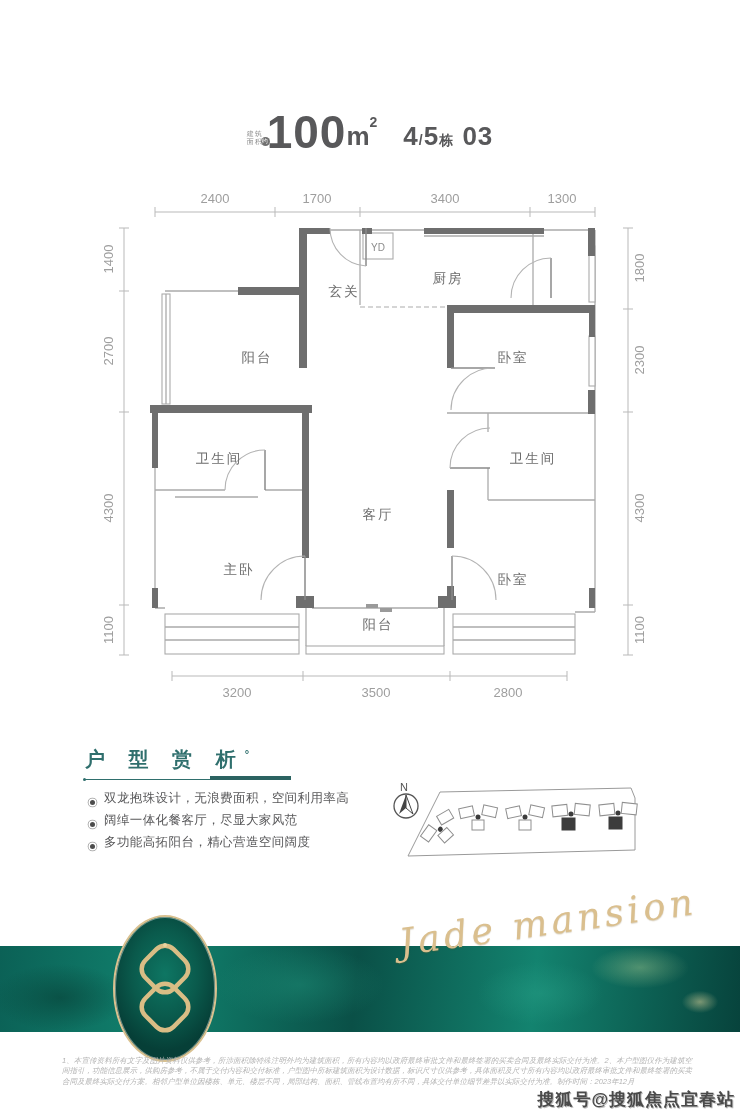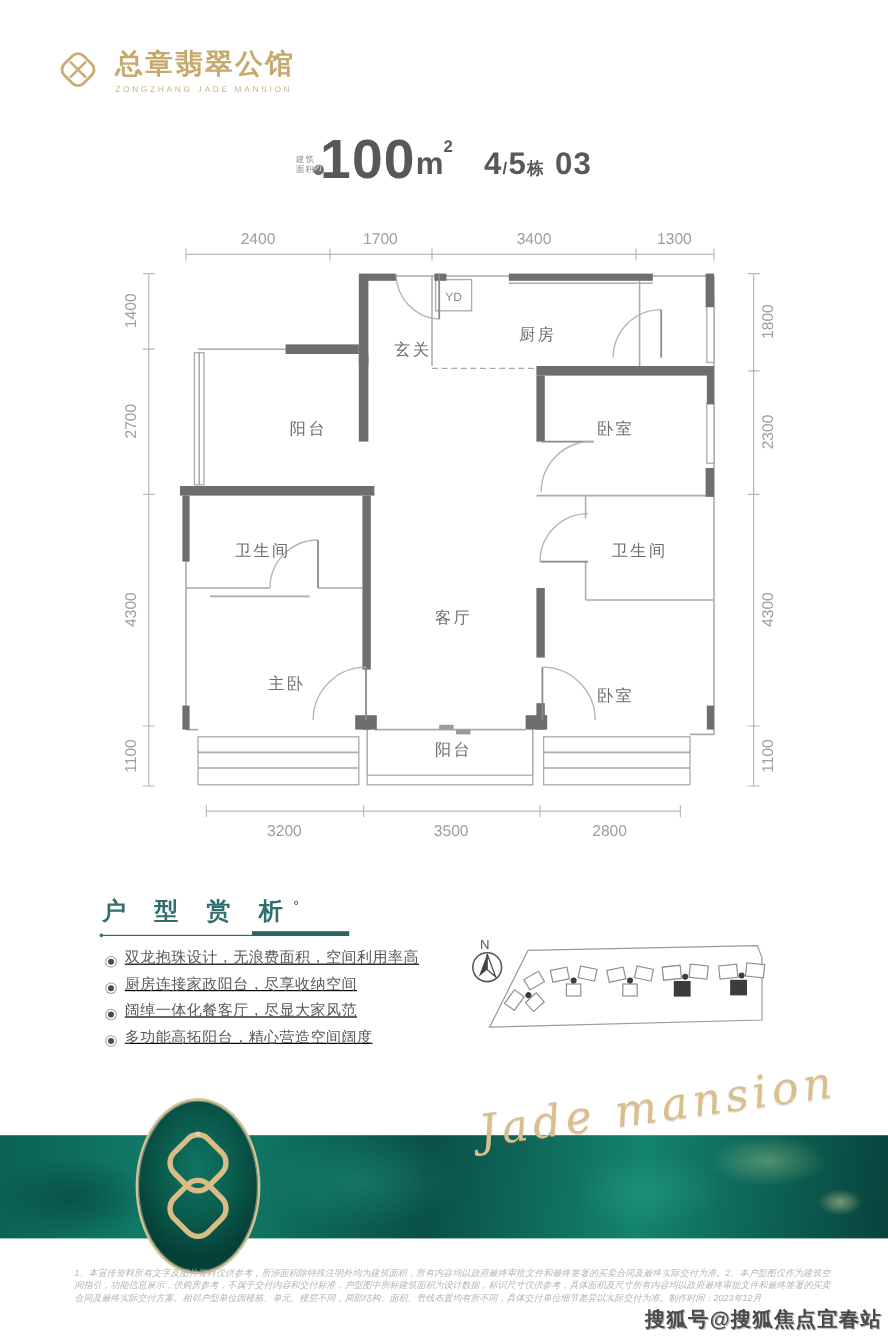--- a/index.html
+++ b/index.html
@@ -37,21 +37,21 @@
   .win{stroke:#ababab;stroke-width:1.1;fill:#fff;}
   
   .sec-title{position:absolute;left:85px;top:746px;color:#2f6f6d;font-size:20px;
              letter-spacing:9px;font-weight:600;}
   .sec-title sup{font-size:11px;letter-spacing:0;}
   .sec-line{position:absolute;left:85px;top:779px;width:206px;height:1px;background:#2f6f6d;}
   .sec-line::before{content:"";position:absolute;left:-2px;top:-1px;width:3px;height:3px;
              border-radius:50%;background:#2f6f6d;}
   .sec-line-thick{position:absolute;left:210px;top:776px;width:81px;height:4px;background:#2b6361;}
   .bullets{position:absolute;left:90px;top:792px;width:300px;}
-  .bullet{display:flex;align-items:center;margin-bottom:9px;text-decoration:underline;}
+  .bullet{display:flex;align-items:flex-end;margin-bottom:9px;}
   .bullet .b{width:5px;height:5px;border-radius:50%;background:#4c4c4c;margin:5px 9px 0 0;
              box-shadow:0 0 0 1.5px #fff,0 0 0 2.3px #9a9a9a;flex:none;}
   .bullet .t{font-size:12.5px;color:#58585a;letter-spacing:0.4px;line-height:13px;}
   .siteplan{position:absolute;left:388px;top:778px;}
   .siteplan .bld{fill:#fff;stroke:#8f8f8f;stroke-width:1;}
   .siteplan .bldk{fill:#3c3c3c;stroke:#3c3c3c;}
   
   .band{position:absolute;left:0;top:946px;width:740px;height:86px;
     background:
       radial-gradient(70px 30px at 640px 25%, rgba(205,230,160,.35), transparent 70%),
@@ -72,30 +72,20 @@
       color:#b4b4b4;text-align:justify;font-style:italic;}
   .watermark{position:absolute;right:5px;top:1088px;font-size:17px;font-weight:700;color:#4a4a4a;
       letter-spacing:1px;text-shadow:1px 1px 0 #bdbdbd;margin-left:36px;}
   .gold{stroke:#c9ad74;fill:none;}
 </style>
 </head>
 <body>
 
 <div class="page">
 
-  <div class="logo">
-    <svg class="logo-mark" viewBox="0 0 40 42">
-      <rect x="8" y="9" width="24" height="24" rx="7" class="gold" stroke-width="2.5" transform="rotate(45 20 21)"></rect>
-      <path d="M13 14 L27 28 M13 28 L27 14" class="gold" stroke-width="2.2"></path>
-    </svg>
-    <div class="logo-txt">
-      <div class="cn">总章翡翠公馆</div>
-      <div class="en">ZONGZHANG JADE MANSION</div>
-    </div>
-  </div>
 
   <div class="titlebar">
     <span class="inner">
       <span class="badge">
         <span>建筑</span>
         <span>面积</span>
         <span class="dot">约</span>
       </span>
       <span class="area-num">100</span>
       <span class="area-unit"><span>m</span><span class="area-sup">2</span></span>
@@ -214,24 +204,20 @@
   <div class="sec-line"></div>
   <div class="sec-line-thick"></div>
 
   <div class="bullets">
     <div class="bullet">
         <span class="b"></span>
         <span class="t">双龙抱珠设计，无浪费面积，空间利用率高</span>
       </div>
     <div class="bullet">
         <span class="b"></span>
-        <span class="t">厨房连接家政阳台，尽享收纳空间</span>
-      </div>
-    <div class="bullet">
-        <span class="b"></span>
         <span class="t">阔绰一体化餐客厅，尽显大家风范</span>
       </div>
     <div class="bullet">
         <span class="b"></span>
         <span class="t">多功能高拓阳台，精心营造空间阔度</span>
       </div>
   </div>
 
   <svg class="siteplan" width="285" height="100" viewBox="0 0 285 100">
     <g>

